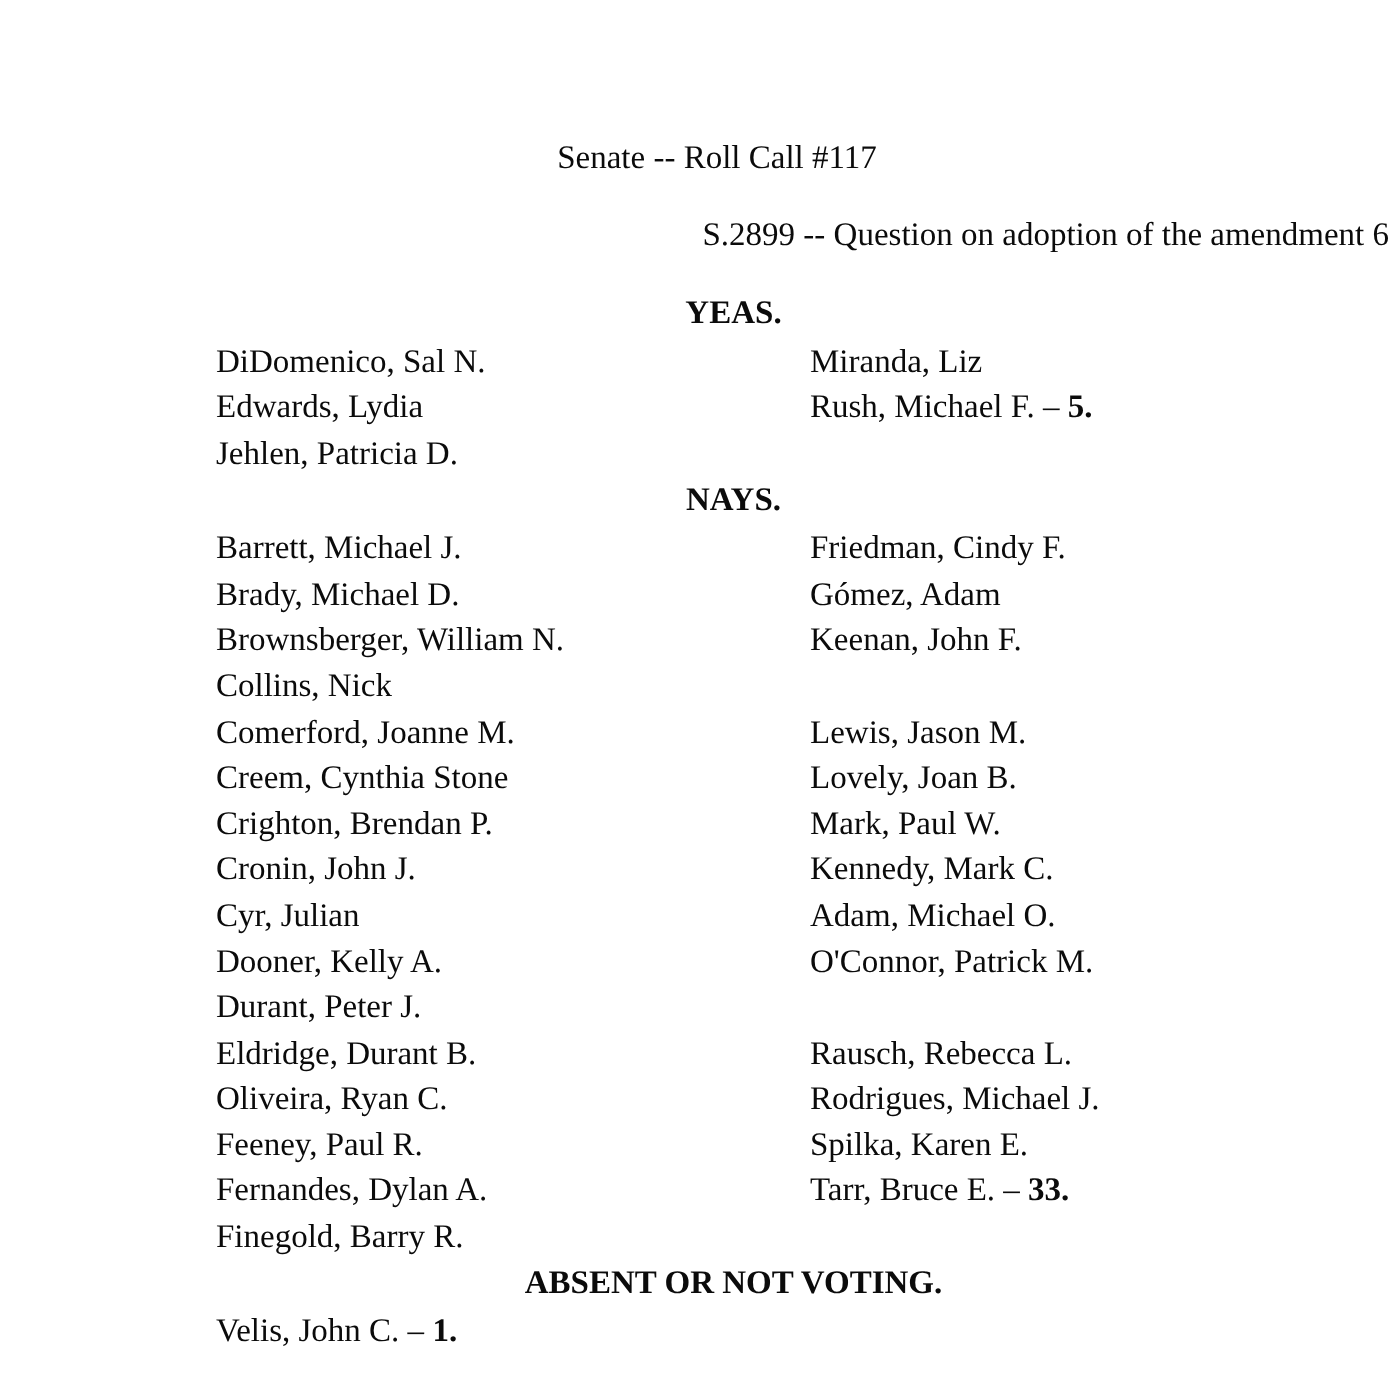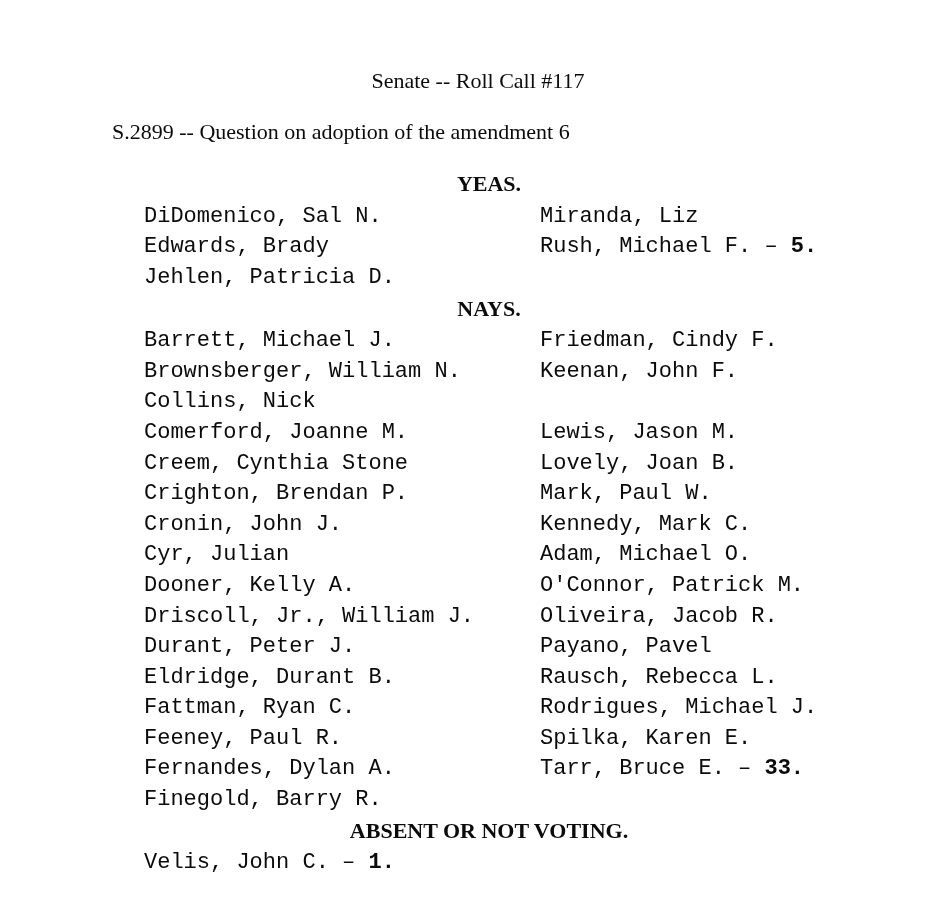--- a/index.html
+++ b/index.html
@@ -6,41 +6,40 @@
   body {
     width: 926px;
     height: 924px;
     background: #ffffff;
     color: #0b0b0b;
     font-family: "Liberation Serif", "DejaVu Serif", serif;
     font-size: 22px;
     line-height: 30.6px;
     overflow: hidden;
   }
-  .page { padding-top: 66px; }
+  .page { padding-top: 66px; margin-top: 24px; }
   .title-line {
     text-align: center;
     padding-left: 30px;
   }
   .subtitle-line {
-    text-align: left;
+    text-align: right;
     padding-left: 112px;
     margin-top: 20px;
   }
   .section-heading {
     text-align: center;
     padding-left: 52px;
     font-weight: bold;
   }
   .first-heading { margin-top: 22px; }
   .vote-grid { margin-left: 144px; margin-top: 2px; }
   .vote-row {
     display: grid;
     grid-template-columns: 396px 1fr;
-    font-family: Liberation Mono, monospace;
   }
   .cell { white-space: nowrap; }
   .count { font-weight: bold; }
 </style>
 </head>
 <body>
 
 <div class="page">
 
   <div class="title-line">Senate -- Roll Call #117</div>
@@ -48,35 +47,39 @@
   <div class="subtitle-line">S.2899 -- Question on adoption of the amendment 6</div>
 
   <div class="section-heading first-heading">YEAS.</div>
 
   <div class="vote-grid">
     <div class="vote-row">
       <span class="cell">DiDomenico, Sal N.</span>
       <span class="cell">Miranda, Liz</span>
     </div>
     <div class="vote-row">
-      <span class="cell">Edwards, Brady</span>
+      <span class="cell">Edwards, Lydia</span>
       <span class="cell"><span>Rush, Michael F. – </span><span class="count">5.</span></span>
     </div>
     <div class="vote-row">
       <span class="cell">Jehlen, Patricia D.</span>
       <span class="cell"></span>
     </div>
   </div>
 
   <div class="section-heading">NAYS.</div>
 
   <div class="vote-grid">
     <div class="vote-row">
       <span class="cell">Barrett, Michael J.</span>
       <span class="cell">Friedman, Cindy F.</span>
+    </div>
+    <div class="vote-row">
+      <span class="cell">Brady, Michael D.</span>
+      <span class="cell">Gómez, Adam</span>
     </div>
     <div class="vote-row">
       <span class="cell">Brownsberger, William N.</span>
       <span class="cell">Keenan, John F.</span>
     </div>
     <div class="vote-row">
       <span class="cell">Collins, Nick</span>
     </div>
     <div class="vote-row">
       <span class="cell">Comerford, Joanne M.</span>
@@ -96,33 +99,28 @@
     </div>
     <div class="vote-row">
       <span class="cell">Cyr, Julian</span>
       <span class="cell">Adam, Michael O.</span>
     </div>
     <div class="vote-row">
       <span class="cell">Dooner, Kelly A.</span>
       <span class="cell">O'Connor, Patrick M.</span>
     </div>
     <div class="vote-row">
-      <span class="cell">Driscoll, Jr., William J.</span>
-      <span class="cell">Oliveira, Jacob R.</span>
-    </div>
-    <div class="vote-row">
       <span class="cell">Durant, Peter J.</span>
-      <span class="cell">Payano, Pavel</span>
     </div>
     <div class="vote-row">
       <span class="cell">Eldridge, Durant B.</span>
       <span class="cell">Rausch, Rebecca L.</span>
     </div>
     <div class="vote-row">
-      <span class="cell">Fattman, Ryan C.</span>
+      <span class="cell">Oliveira, Ryan C.</span>
       <span class="cell">Rodrigues, Michael J.</span>
     </div>
     <div class="vote-row">
       <span class="cell">Feeney, Paul R.</span>
       <span class="cell">Spilka, Karen E.</span>
     </div>
     <div class="vote-row">
       <span class="cell">Fernandes, Dylan A.</span>
       <span class="cell"><span>Tarr, Bruce E. – </span><span class="count">33.</span></span>
     </div>

